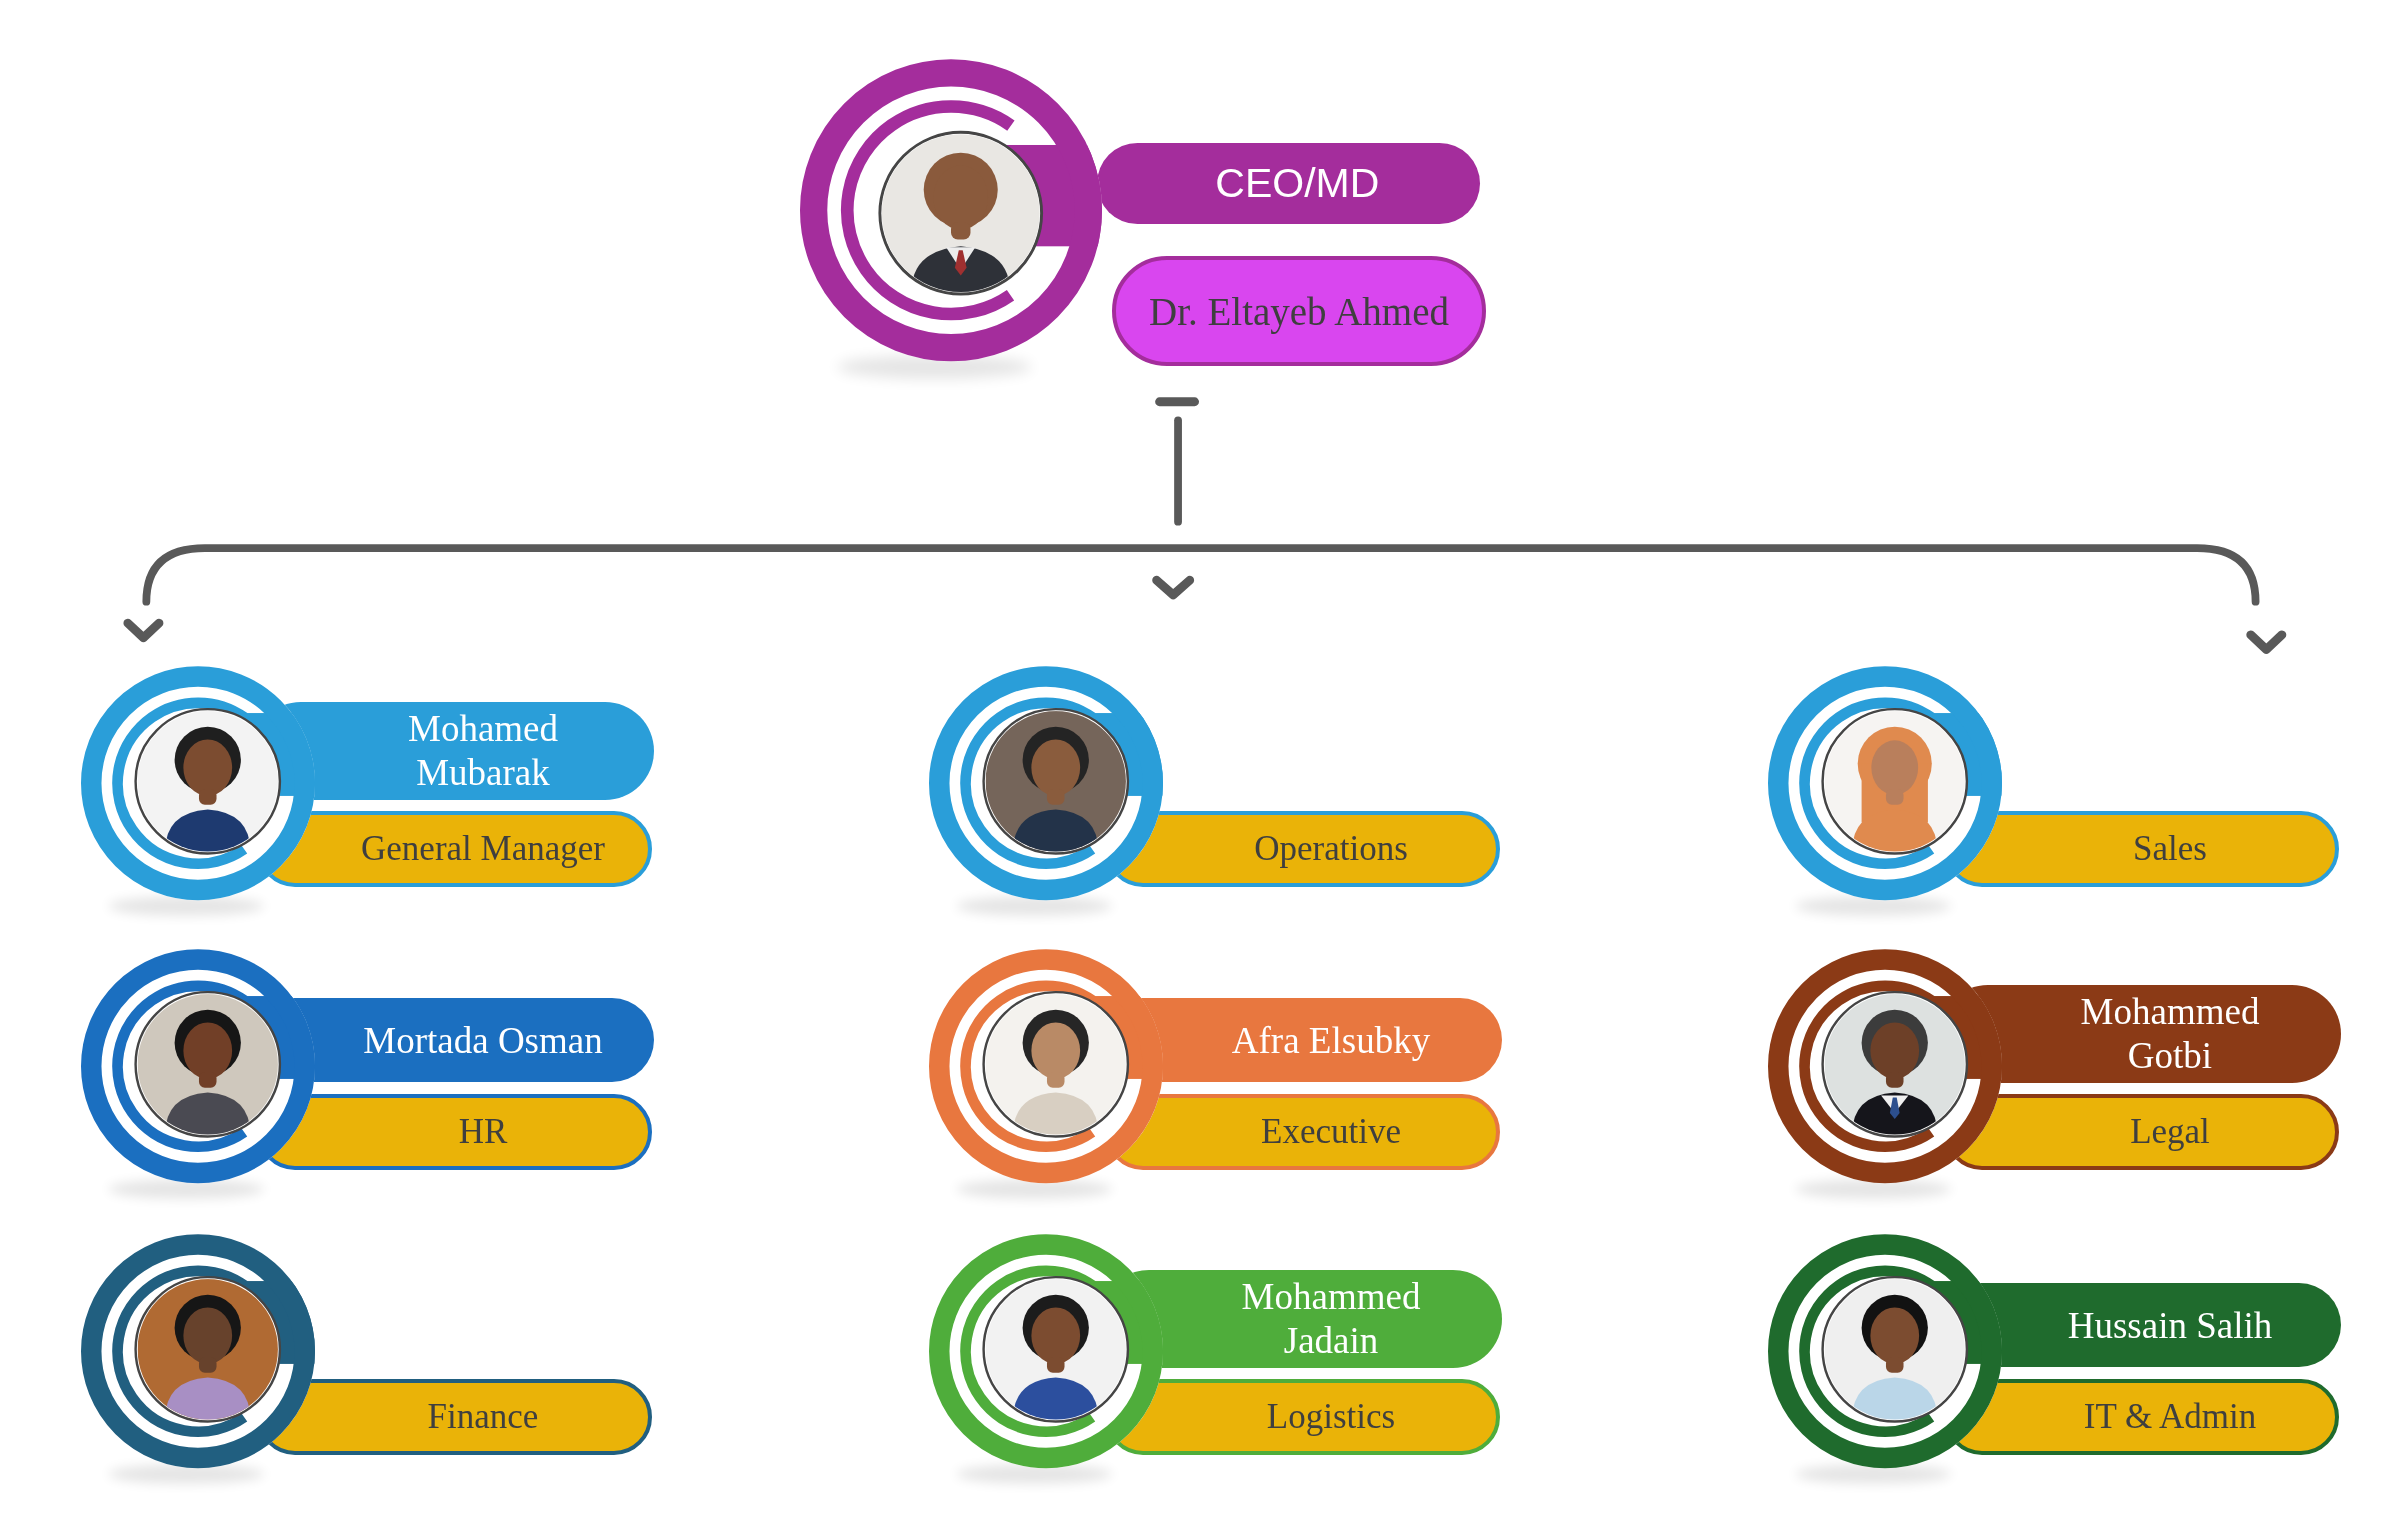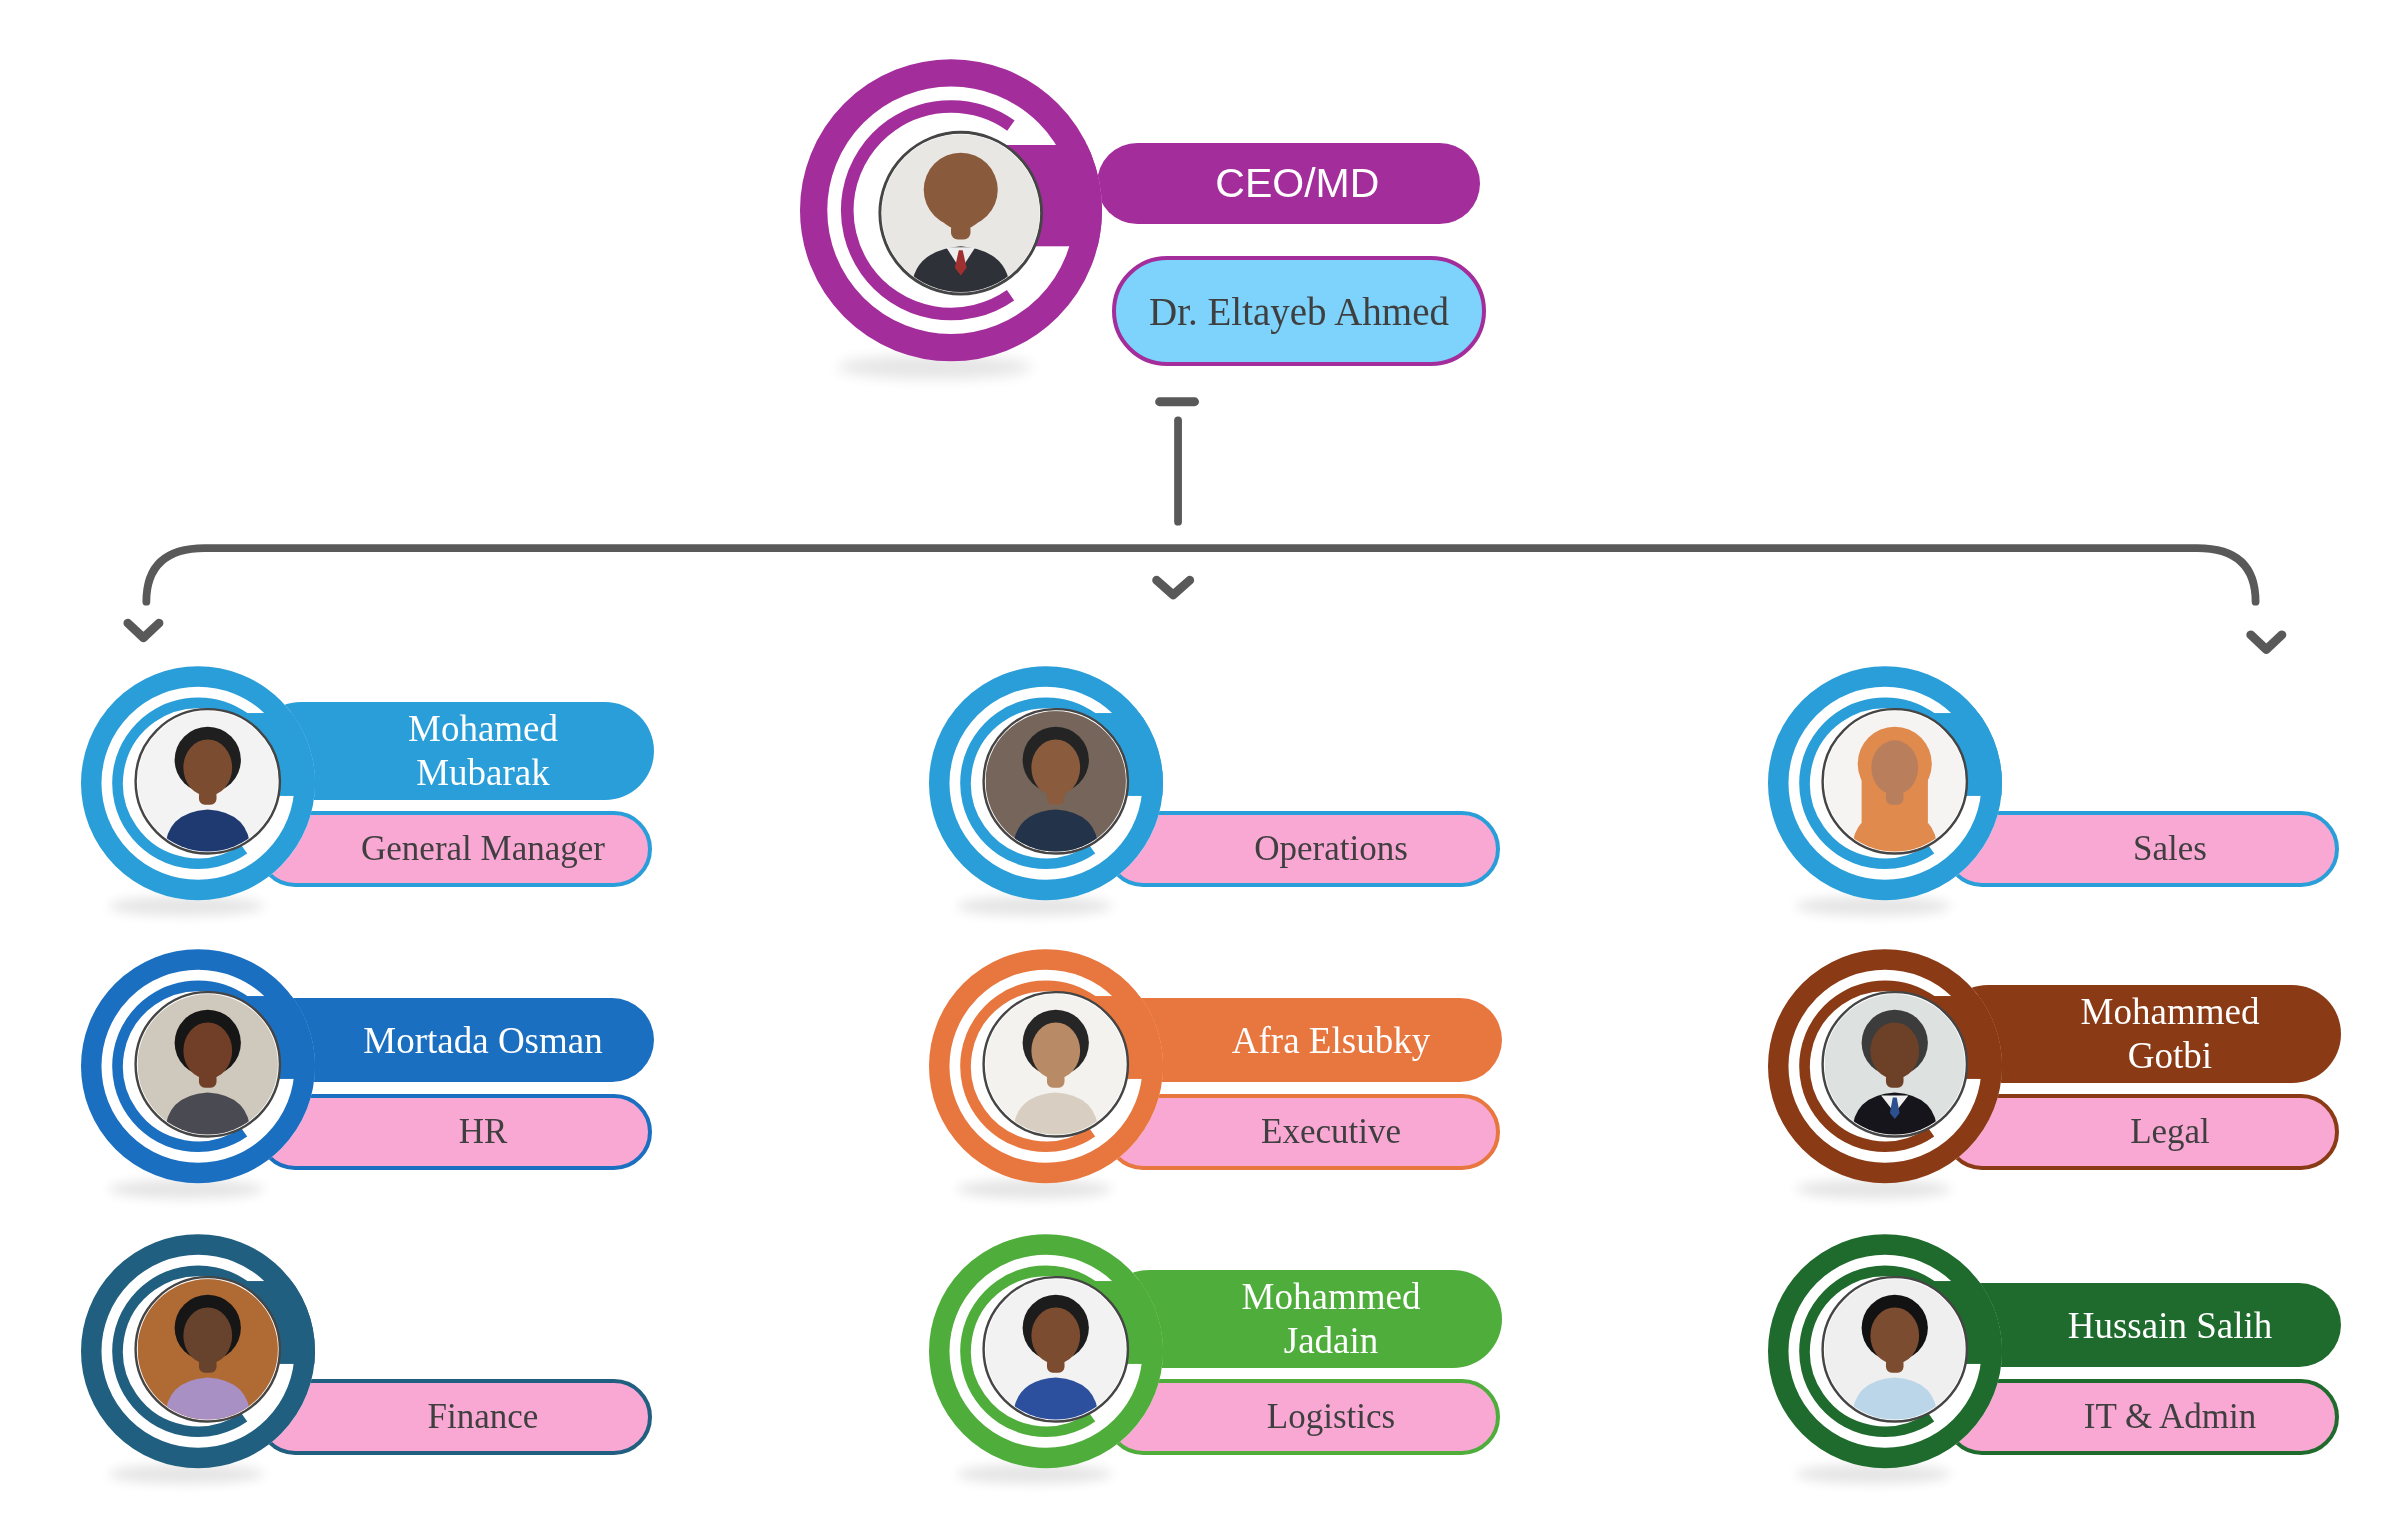--- a/index.html
+++ b/index.html
@@ -13,30 +13,30 @@
   .node .pill span{white-space:pre-line;text-align:center;}
   .badge{position:absolute;left:0;overflow:visible;}
   
   .member{width:624px;height:244px;}
   .member .badge{top:9.8px;width:234px;height:254px;}
   .member .pill.title{left:171px;width:402px;border-radius:51px;background:var(--accent);
                       color:#ffffff;padding-left:60px;}
   .member .pill.title.one{top:59px;height:84px;font-size:37px;}
   .member .pill.title.tall{top:46px;height:98px;font-size:37px;line-height:1.2;}
   .member .pill.sub{left:176px;top:155px;width:395px;height:76px;border-radius:39px;
-                    background:#f9a8d4;border:4.9px solid var(--accent);color:#3f3f3f;
+                    background:#eab308;border:4.9px solid var(--accent);color:#3f3f3f;
                     font-size:35px;padding-left:57px;}
   
   .ceo{width:800px;height:332px;}
   .ceo .badge{top:14.6px;width:302px;height:322px;}
   .ceo .pill.title{left:297px;top:99px;width:383px;height:81px;border-radius:52px;
                    background:var(--accent);color:#fff;
                    font-family:"Liberation Sans",sans-serif;font-size:41px;padding-left:17.6px;}
   .ceo .pill.name{left:312px;top:212px;width:374px;height:110px;border-radius:56px;
-                  background:#7dd3fc;border:4.9px solid var(--accent);color:#3f3f3f;font-size:39px;}
+                  background:#d946ef;border:4.9px solid var(--accent);color:#3f3f3f;font-size:39px;}
 </style>
 </head>
 <body>
 
 <div class="stage">
 
   <svg class="connector-svg" viewBox="0 0 2460 1569" fill="none" stroke="#595959">
     <line x1="1189" y1="412" x2="1225" y2="412" stroke-width="9" stroke-linecap="round"></line>
     <line x1="1208" y1="431" x2="1208" y2="535" stroke-width="8" stroke-linecap="round"></line>
     <path d="M150 617 Q150 562 210 562 L2253 562 Q2313 562 2313 617" stroke-width="8" stroke-linecap="round"></path>

